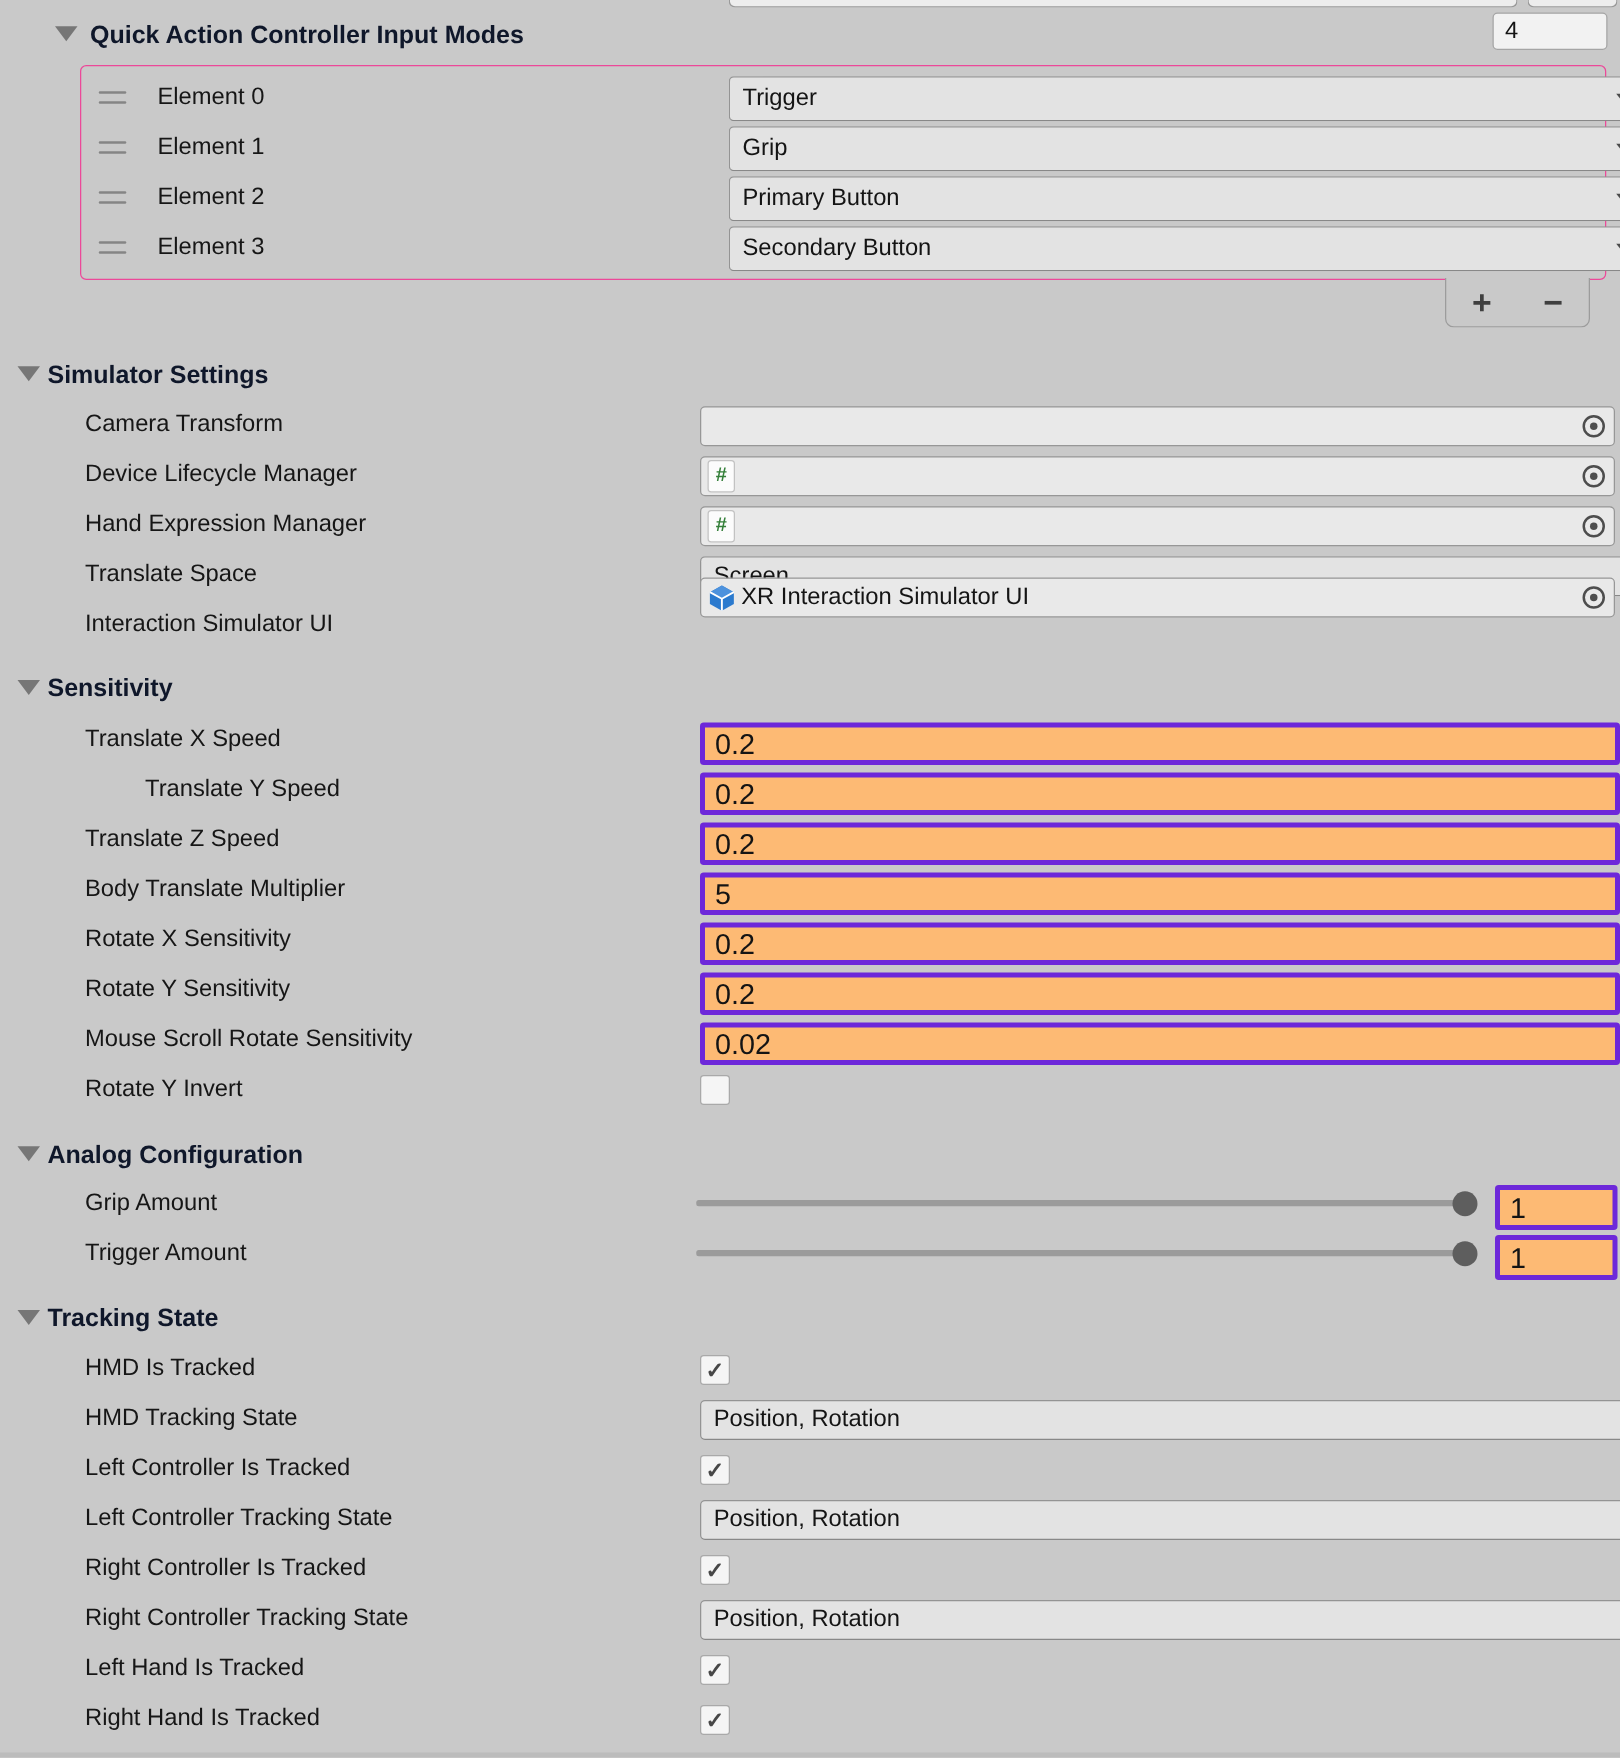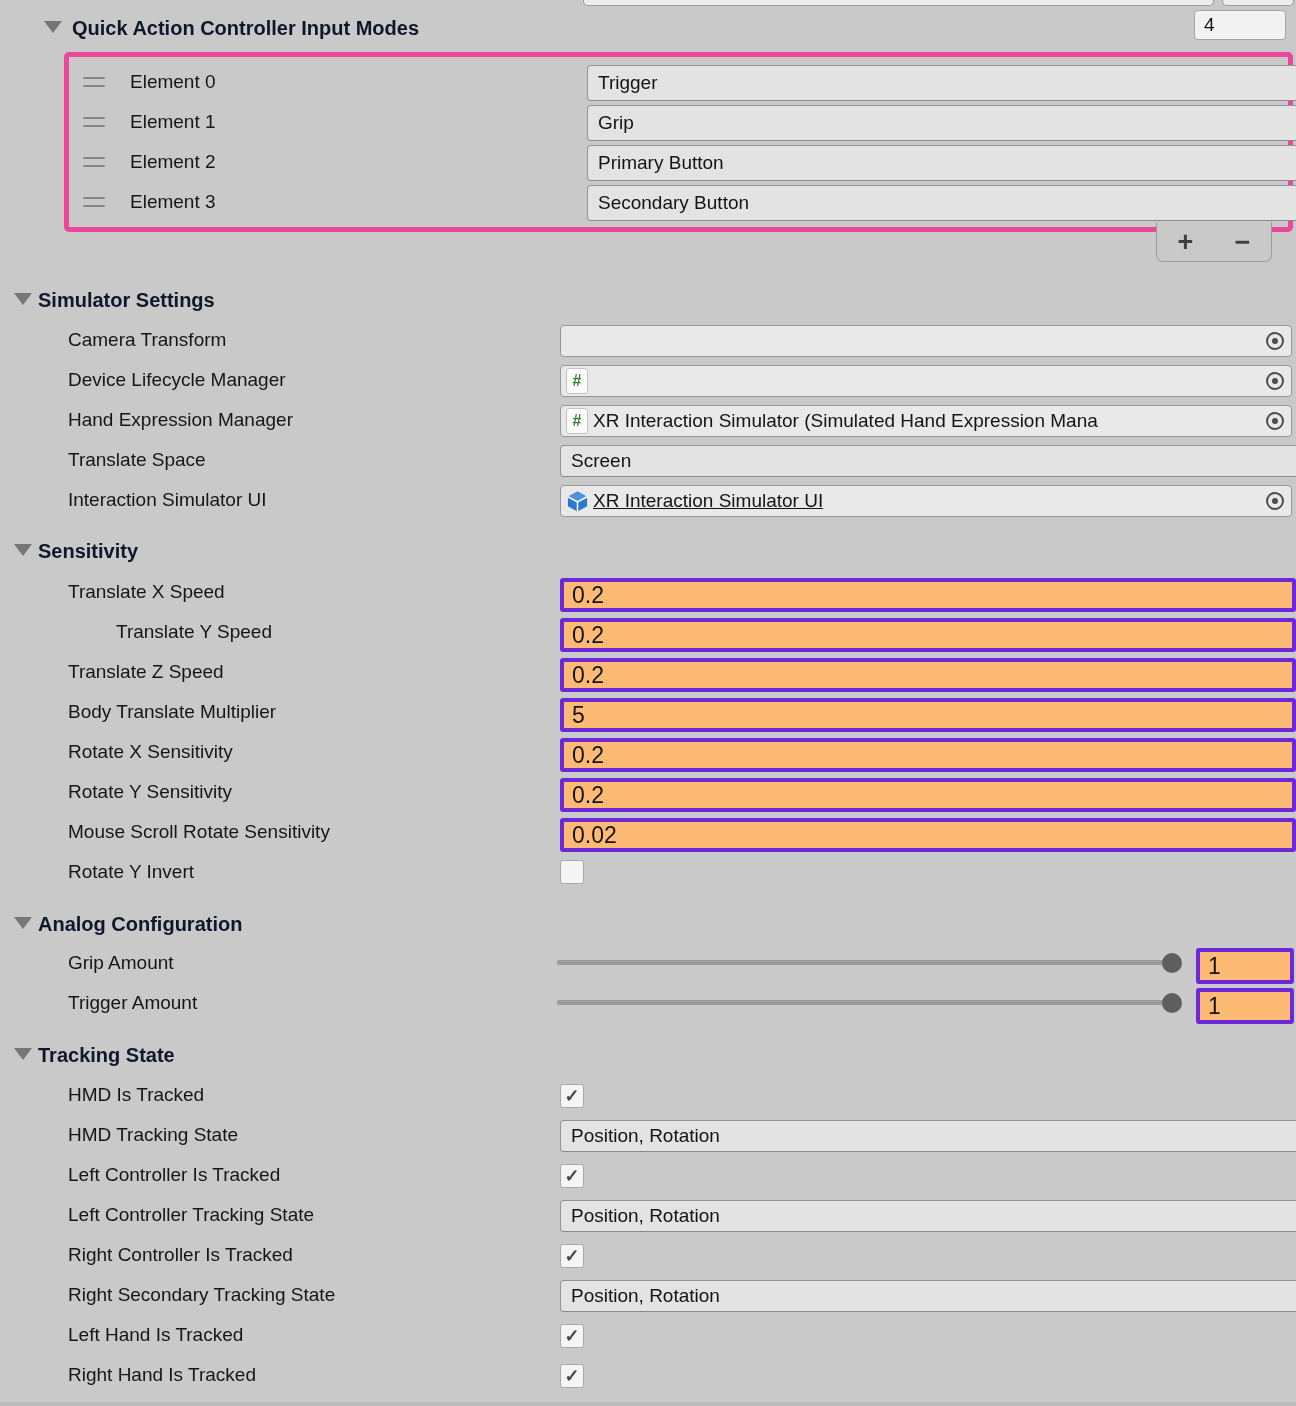--- a/index.html
+++ b/index.html
@@ -28,21 +28,21 @@
     position:absolute;top:0;height:5px;background:#ededed;
     border:1px solid #9a9a9a;border-top:none;border-radius:0 0 5px 5px;
   }
   
   .intfield{
     position:absolute;background:#f2f2f2;border:1px solid #a5a5a5;border-radius:4px;
     font-size:19px;color:#141414;display:flex;align-items:center;padding:0 9px;
   }
   
   .listbox{
-    position:absolute;border:5px solid #ec4899;border-radius:5px;background:transparent;
+    position:absolute;border:1px solid #ec4899;border-radius:5px;background:transparent;
   }
   .drag-handle{position:absolute;width:22px;height:10px;}
   .drag-handle::before,.drag-handle::after{
     content:"";position:absolute;left:0;right:0;height:2px;background:#858585;border-radius:1px;
   }
   .drag-handle::before{top:0;}
   .drag-handle::after{bottom:0;}
   .list-footer{
     position:absolute;background:#c9c9c9;border:1px solid #9c9c9c;border-top:none;
     border-radius:0 0 7px 7px;display:flex;align-items:center;justify-content:space-around;
@@ -169,34 +169,33 @@
 <div class="objf" style="left:560px;top:365px;width:722px;">
   <span class="script-icon">#</span>
   <span class="picker">
       <span class="picker-ring"></span>
     </span>
 </div>
 
 <div class="lbl" style="left:68px;top:408px;">Hand Expression Manager</div>
 <div class="objf" style="left:560px;top:405px;width:722px;">
   <span class="script-icon">#</span>
-  <span class="obj-text">XR Interaction Simulator (Simulated Hand Expression Mana</span>
   <span class="picker">
       <span class="picker-ring"></span>
     </span>
 </div>
 
 <div class="lbl" style="left:68px;top:448px;">Translate Space</div>
 <div class="dd" style="left:560px;top:445px;width:724px;height:30px;">
   <span>Screen</span>
 
 </div>
 
 <div class="lbl" style="left:68px;top:488px;">Interaction Simulator UI</div>
-<div class="objf" style="left:560px;top:485px;width:722px;text-decoration:underline;">
+<div class="objf" style="left:560px;top:462px;width:722px;">
   <svg class="cube-icon" viewBox="0 0 24 24">
     <polygon points="12,1.5 22,7 22,17 12,22.5 2,17 2,7" fill="#2b7ace"></polygon>
     <polygon points="12,1.5 22,7 12,12.5 2,7" fill="#4d92dd"></polygon>
     <path d="M2,7 L12,12.5 L22,7 M12,12.5 L12,22.5" stroke="#ffffff" stroke-width="1.6" fill="none"></path>
   </svg>
   <span class="obj-text">XR Interaction Simulator UI</span>
   <span class="picker">
       <span class="picker-ring"></span>
     </span>
 </div>
@@ -258,21 +257,21 @@
 
 <div class="lbl" style="left:68px;top:1203px;">Left Controller Tracking State</div>
 <div class="dd" style="left:560px;top:1200px;width:724px;height:30px;">
   <span>Position, Rotation</span>
 
 </div>
 
 <div class="lbl" style="left:68px;top:1243px;">Right Controller Is Tracked</div>
 <div class="cb" style="left:560px;top:1244px;">✓</div>
 
-<div class="lbl" style="left:68px;top:1283px;">Right Secondary Tracking State</div>
+<div class="lbl" style="left:68px;top:1283px;">Right Controller Tracking State</div>
 <div class="dd" style="left:560px;top:1280px;width:724px;height:30px;">
   <span>Position, Rotation</span>
 
 </div>
 
 <div class="lbl" style="left:68px;top:1323px;">Left Hand Is Tracked</div>
 <div class="cb" style="left:560px;top:1324px;">✓</div>
 
 <div class="lbl" style="left:68px;top:1363px;">Right Hand Is Tracked</div>
 <div class="cb" style="left:560px;top:1364px;">✓</div>

